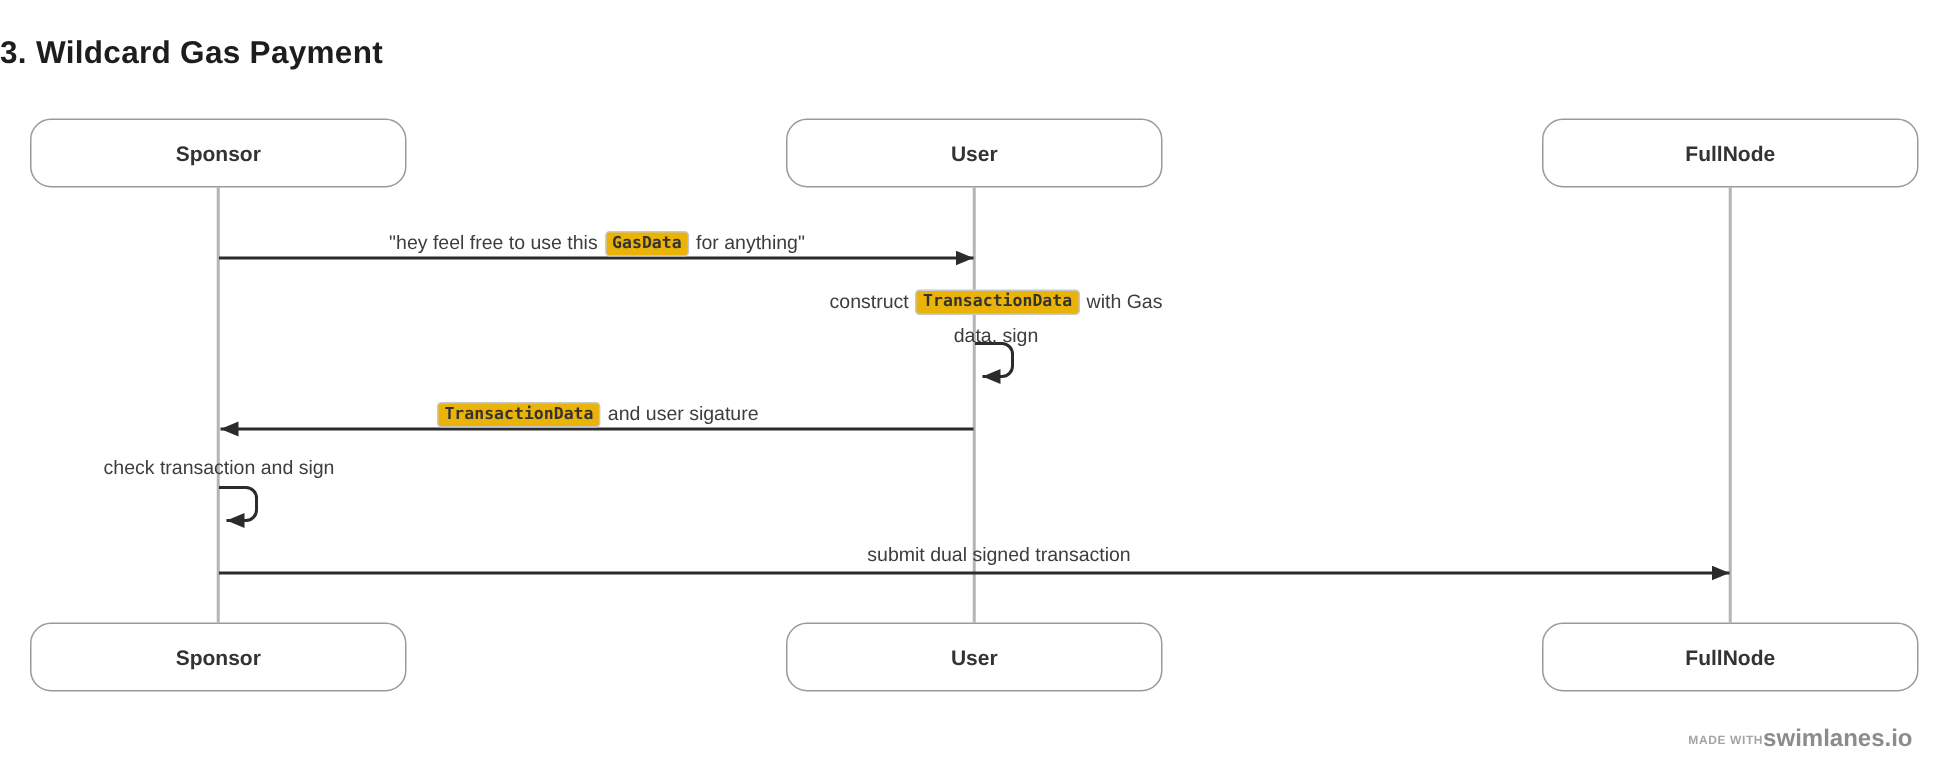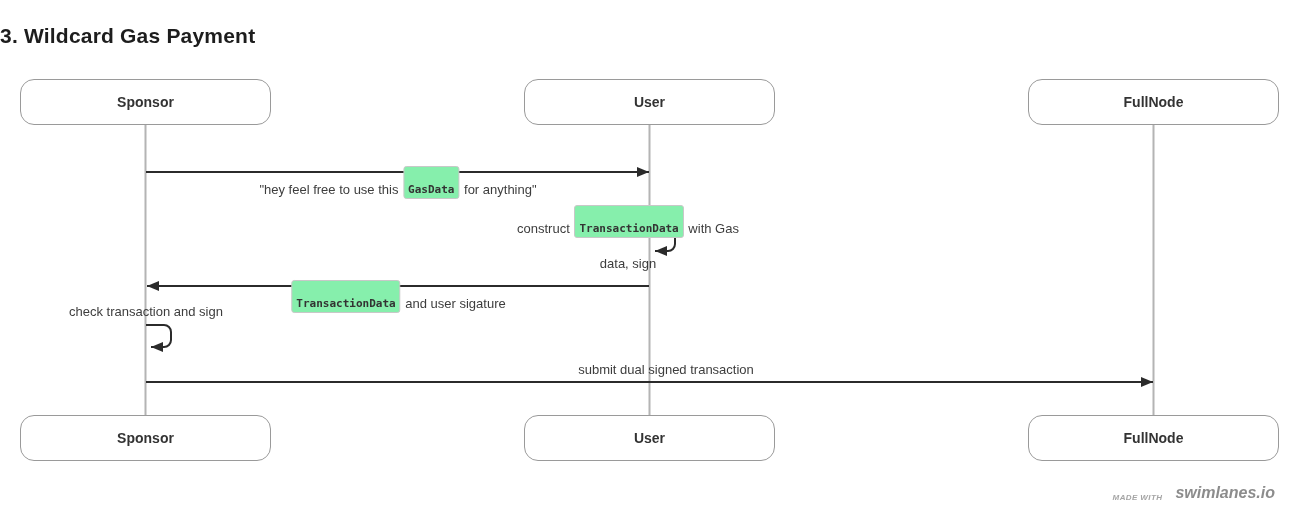--- a/index.html
+++ b/index.html
@@ -25,28 +25,28 @@
     position: absolute; transform: translateX(-50%);
     font-size: 13px; color: #3d3d3d; white-space: nowrap; text-align: center;
     line-height: 19px;
   }
   .msg-label.wrap { white-space: normal; width: 250px; }
 
   .chip {
     display: inline-block;
     font-family: "DejaVu Sans Mono", monospace;
     font-size: 11px; font-weight: 700; color: #333333;
-    background: #86efac; border: 1px solid #c8c8c8; border-radius: 3px;
-    padding: 16px 4px 1px 4px; line-height: 14px; margin: 16px 1px;
+    background: #eab308; border: 1px solid #c8c8c8; border-radius: 3px;
+    padding: 0px 4px 1px 4px; line-height: 14px; margin: 4px 1px;
     vertical-align: 1px;
   }
 
   .footer {
     position: absolute; right: 25px; top: 484px;
-    display: flex; align-items: flex-end; gap: 13px; color: #9a9a9a; font-style: italic;
+    display: flex; align-items: center; gap: 0; color: #9a9a9a;
   }
   .footer .madewith { font-size: 8px; letter-spacing: 0.4px; color: #a5a5a5; font-weight: 700; }
   .footer .brand { font-size: 16px; color: #8c8c8c; font-weight: 600; }
 </style>
 </head>
 <body>
 
 <div class="title">3. Wildcard Gas Payment</div>
 
 <svg class="wires" width="1300" height="522" viewBox="0 0 1300 522">
@@ -88,21 +88,21 @@
   <span>User</span>
 </div>
 <div class="actor" style="left:1028px; top:415px;">
   <span>FullNode</span>
 </div>
 
 <div class="msg-label" style="left:398px; top:150px;">
   <span>"hey feel free to use this </span><span class="chip">GasData</span><span> for anything"</span>
 </div>
 
-<div class="msg-label wrap" style="left:628px; top:189px;">
+<div class="msg-label wrap" style="left:664px; top:189px;">
   <span>construct </span><span class="chip">TransactionData</span><span> with Gas data, sign</span>
 </div>
 
 <div class="msg-label" style="left:398px; top:264px;">
   <span></span><span class="chip">TransactionData</span><span> and user sigature</span>
 </div>
 
 <div class="msg-label" style="left:146px; top:302px;">
   <span>check transaction and sign</span>
 </div>

